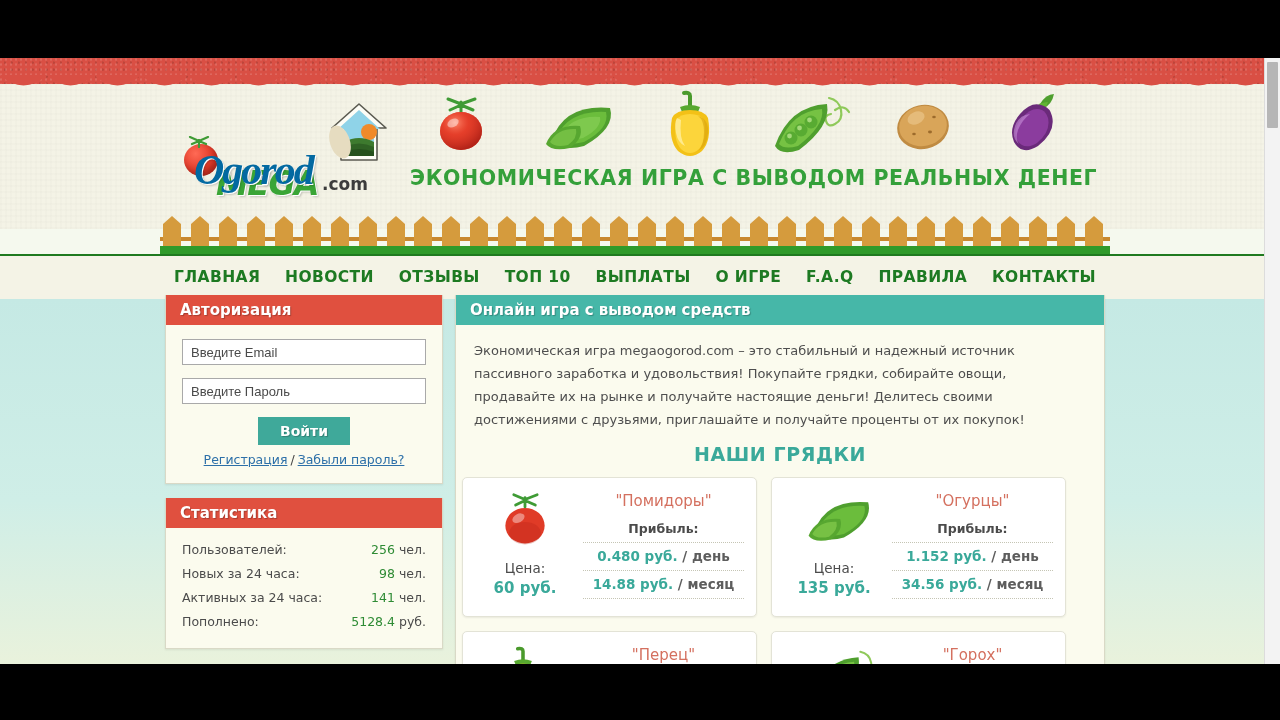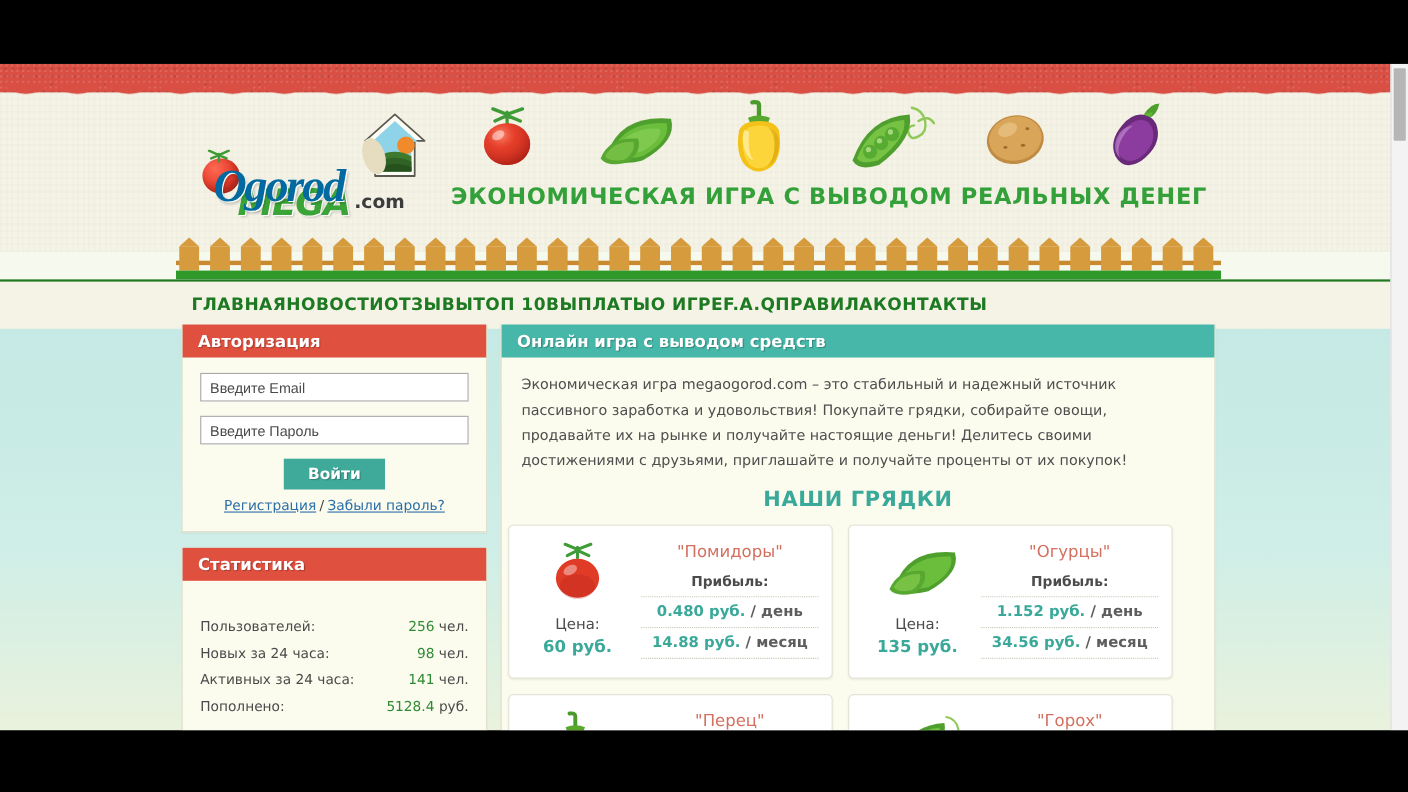--- a/index.html
+++ b/index.html
@@ -170,21 +170,21 @@
 
   
   .nav-bar {
     position: absolute; left: 0; top: 196px; width: 1280px; height: 45px;
     background: #f4f3e6;
     border-top: 2px solid #1f7a1f;
     border-bottom: 2px solid #1f7a1f;
   }
   .nav-inner {
     position: absolute; left: 160px; top: 0; width: 950px; height: 41px;
-    display: flex; align-items: center; 
+    display: flex; align-items: center; justify-content: space-between;
     padding: 0 14px;
     box-sizing: border-box;
   }
   .nav-item {
     font-family: "DejaVu Sans", sans-serif;
     font-size: 15.5px;
     font-weight: bold;
     color: #1d7a22;
     letter-spacing: .4px;
     white-space: nowrap;
@@ -559,21 +559,21 @@
               <button class="btn-login">Войти</button>
             </div>
             <div class="links-row">
               <a>Регистрация</a><span class="links-sep">/</span><a>Забыли пароль?</a>
             </div>
           </div>
         </div>
 
         <div class="panel">
           <div class="panel-head">Статистика</div>
-          <div class="panel-body" style="padding:10px 16px 14px 16px;margin-top:20px;" id="stats-body">
+          <div class="panel-body" style="padding:10px 16px 14px 16px;" id="stats-body">
               <div class="stat-row">
                 <span>Пользователей:</span>
                 <span><span class="stat-val">256</span> <span class="stat-unit">чел.</span></span>
               </div>
               <div class="stat-row">
                 <span>Новых за 24 часа:</span>
                 <span><span class="stat-val">98</span> <span class="stat-unit">чел.</span></span>
               </div>
               <div class="stat-row">
                 <span>Активных за 24 часа:</span>

